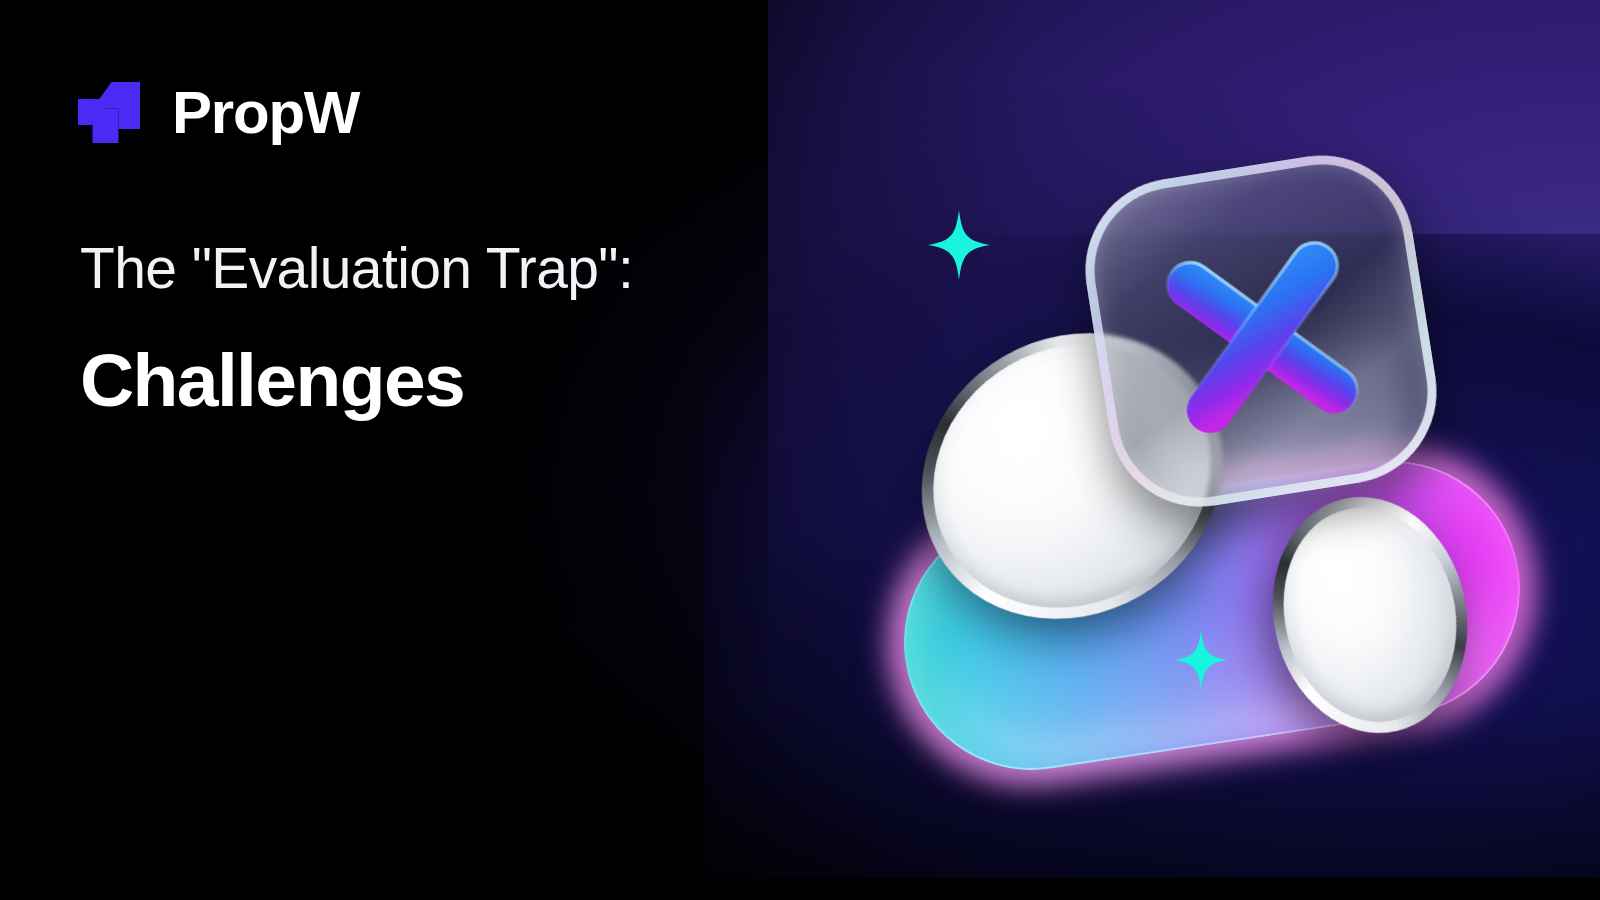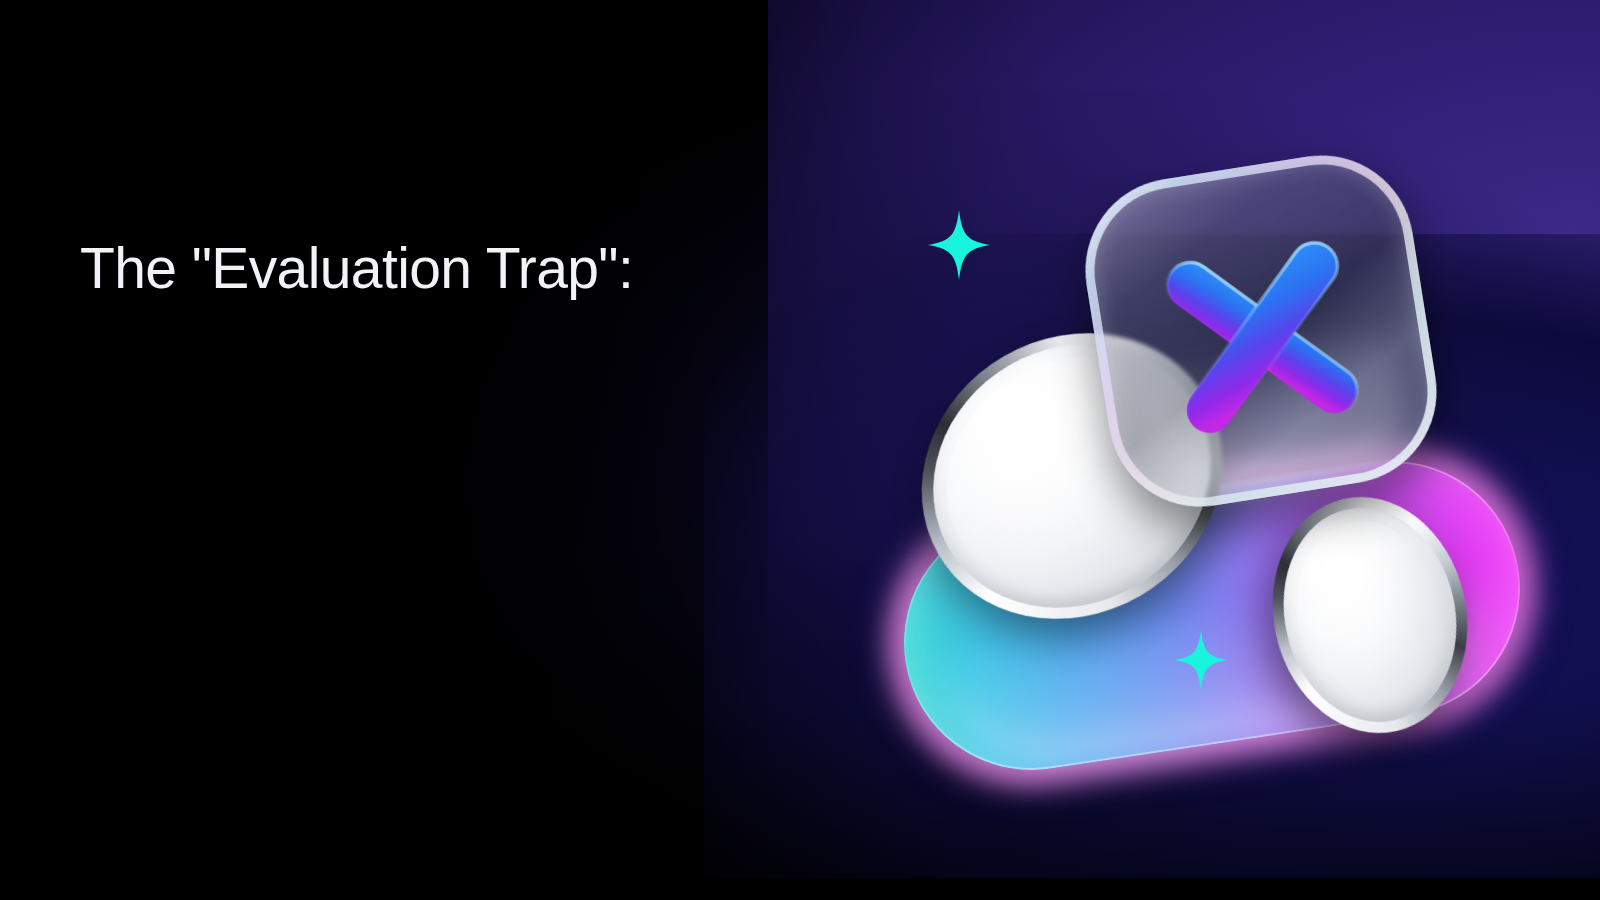--- a/index.html
+++ b/index.html
@@ -231,24 +231,36 @@
 <body>
 
 <div id="canvas">
 
   <div class="bg-base"></div>
   <div class="bg-glow-purple"></div>
   <div class="bg-glow-navy"></div>
   <div class="bg-haze"></div>
   <div class="bg-vignette"></div>
 
+  <div class="logo">
+    <svg class="logo-mark" viewBox="0 0 82 82" aria-hidden="true">
+      <path d="M31.5 10 H72 V57 H50.5 V36.5 H24.5 L43.5 10 Z" fill="#4D29F5"></path>
+      <path d="M10 27 H43.5 L24.5 53 H10 Z" fill="#4D29F5"></path>
+      <path d="M24.5 36.5 H50.5 V71 H24.5 Z" fill="#4D29F5"></path>
+      <path d="M24.5 53 L43.5 27 H24.5 Z" fill="#4D29F5"></path>
+    </svg>
+    <span class="logo-word">PropW</span>
+  </div>
 
   <div class="copy">
     <div class="eyebrow">The "Evaluation Trap":</div>
     <h1 class="headline">
+      <span class="hl-line">
+        <span>Challenges</span>
+      </span>
     </h1>
   </div>
 
   <div class="art">
 
     <div class="pill-wrap">
       <div class="pill-glow"></div>
       <div class="pill"></div>
       <div class="pill-sheen"></div>
       <div class="pill-rim"></div>

